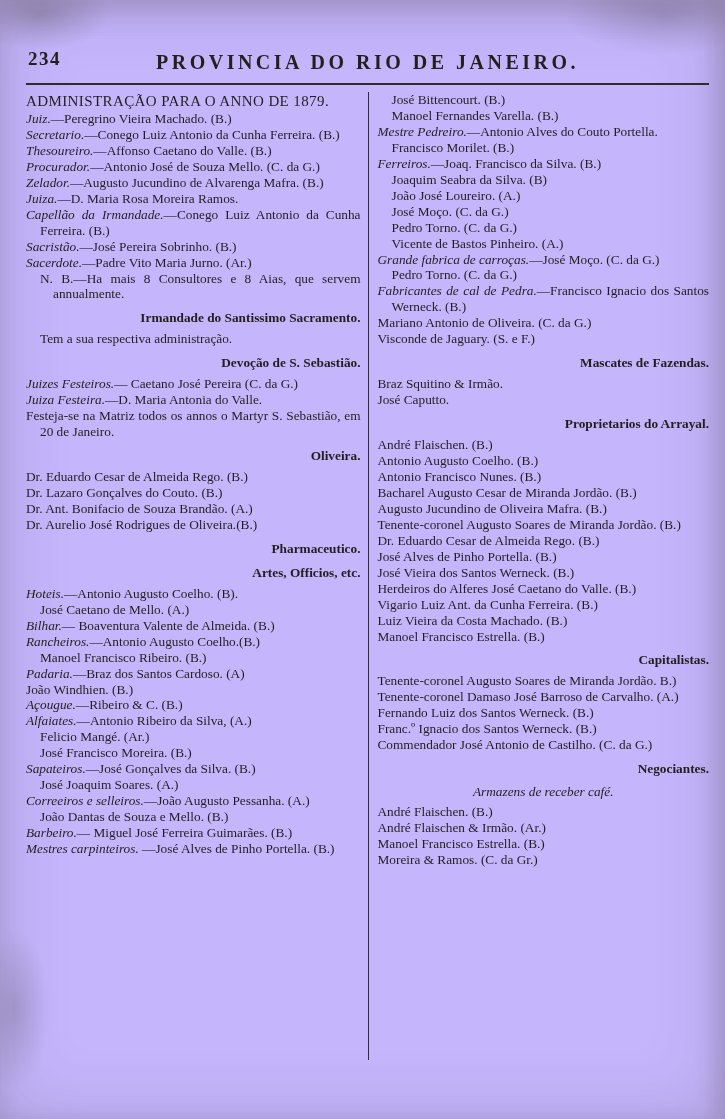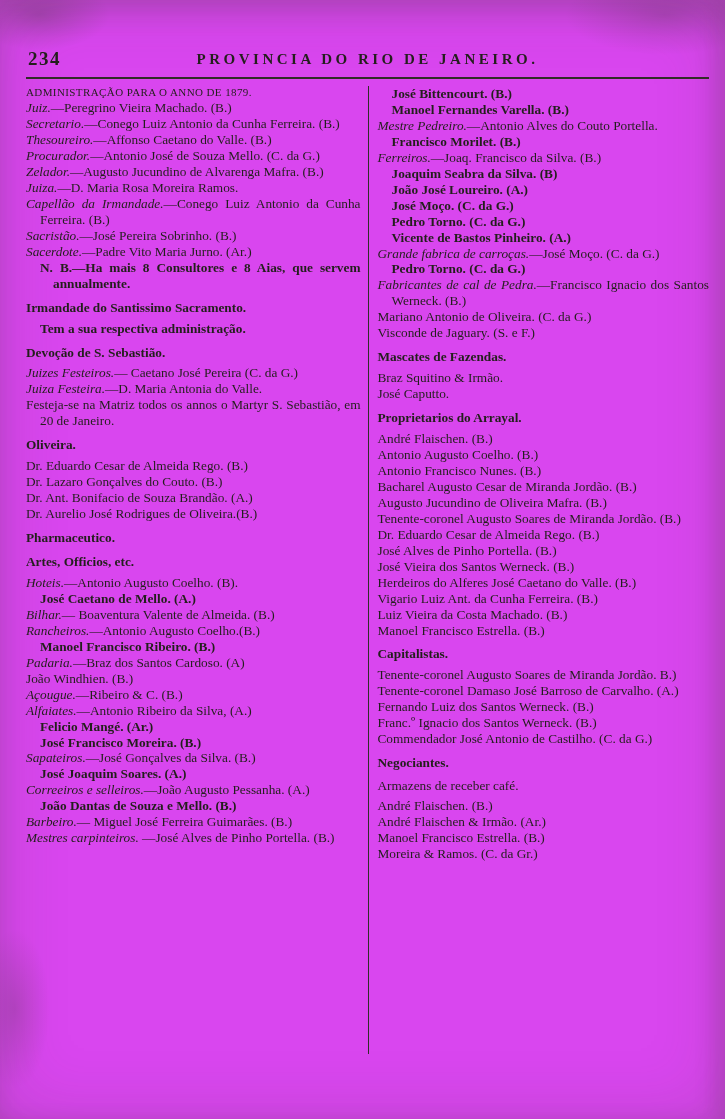--- a/index.html
+++ b/index.html
@@ -2,48 +2,48 @@
 <html><head>
 <meta charset="utf-8">
 <style>
   * { box-sizing: border-box; }
   html, body { margin: 0; padding: 0; background: #9a968f; }
   .page {
     width: 725px;
     height: 1119px;
     margin: 0 auto;
     position: relative;
-    background: #d946ef;
+    background: #c4b5fd;
     color: #231f1c;
     font-family: "Liberation Serif", "DejaVu Serif", serif;
     font-size: 13.3px;
     line-height: 1.2;
     overflow: hidden;
     padding: 50px 16px 8px 26px;
     box-shadow: inset 0 0 70px rgba(70,62,54,.18), inset 0 16px 22px rgba(70,62,54,.14), inset -14px 0 18px rgba(70,62,54,.10);
   }
   .artifact { position: absolute; border-radius: 50%; pointer-events: none; }
   .artifact.a1 { left: -30px; top: -20px; width: 140px; height: 70px; background: radial-gradient(closest-side, rgba(60,55,48,.25), rgba(60,55,48,0)); }
   .artifact.a2 { right: -40px; top: -25px; width: 200px; height: 80px; background: radial-gradient(closest-side, rgba(60,55,48,.22), rgba(60,55,48,0)); }
   .artifact.a3 { left: -20px; bottom: 30px; width: 70px; height: 160px; background: radial-gradient(closest-side, rgba(60,55,48,.20), rgba(60,55,48,0)); }
 
   .header { position: relative; text-align: center; padding-bottom: 9px; border-bottom: 2px solid #312c27; }
   .pagenum { position: absolute; left: 2px; top: -2px; font-weight: bold; font-size: 19px; letter-spacing: 1.5px; }
-  .title { font-weight: bold; font-size: 15px; letter-spacing: 3.5px; white-space: nowrap; }
+  .title { font-weight: bold; font-size: 20px; letter-spacing: 3.5px; white-space: nowrap; }
 
   .cols { display: flex; align-items: stretch; padding-top: 7px; height: calc(100% - 86px); }
   .col { width: 50%; }
   .col-left { padding-right: 7px; }
   .col-right { border-left: 1.5px solid #312c27; padding-left: 9px; }
 
   p.blk { margin: 0; text-align: justify; padding-left: 14px; text-indent: -14px; }
-  p.caps { font-size: 11px; letter-spacing: .4px; padding-left: 0; text-indent: 0; margin-bottom: 1px; }
-  p.heading { text-align: left; font-weight: bold; padding-left: 0; text-indent: 0; margin: 8px 0 5px; }
-  p.subheading { text-align: left; padding-left: 0; text-indent: 0; margin: 7px 0 4px; }
-  p.ind { padding-left: 27px; text-indent: -13px; font-weight: bold; }
+  p.caps { font-size: 15px; letter-spacing: .4px; padding-left: 0; text-indent: 0; margin-bottom: 1px; }
+  p.heading { text-align: right; font-weight: bold; padding-left: 0; text-indent: 0; margin: 8px 0 5px; }
+  p.subheading { text-align: center; font-style: italic; padding-left: 0; text-indent: 0; margin: 7px 0 4px; }
+  p.ind { padding-left: 27px; text-indent: -13px; }
   p.blk i { font-style: italic; }
 </style>
 </head>
 <body>
 
 <div class="page">
   <div class="artifact a1"></div>
   <div class="artifact a2"></div>
   <div class="artifact a3"></div>
 

